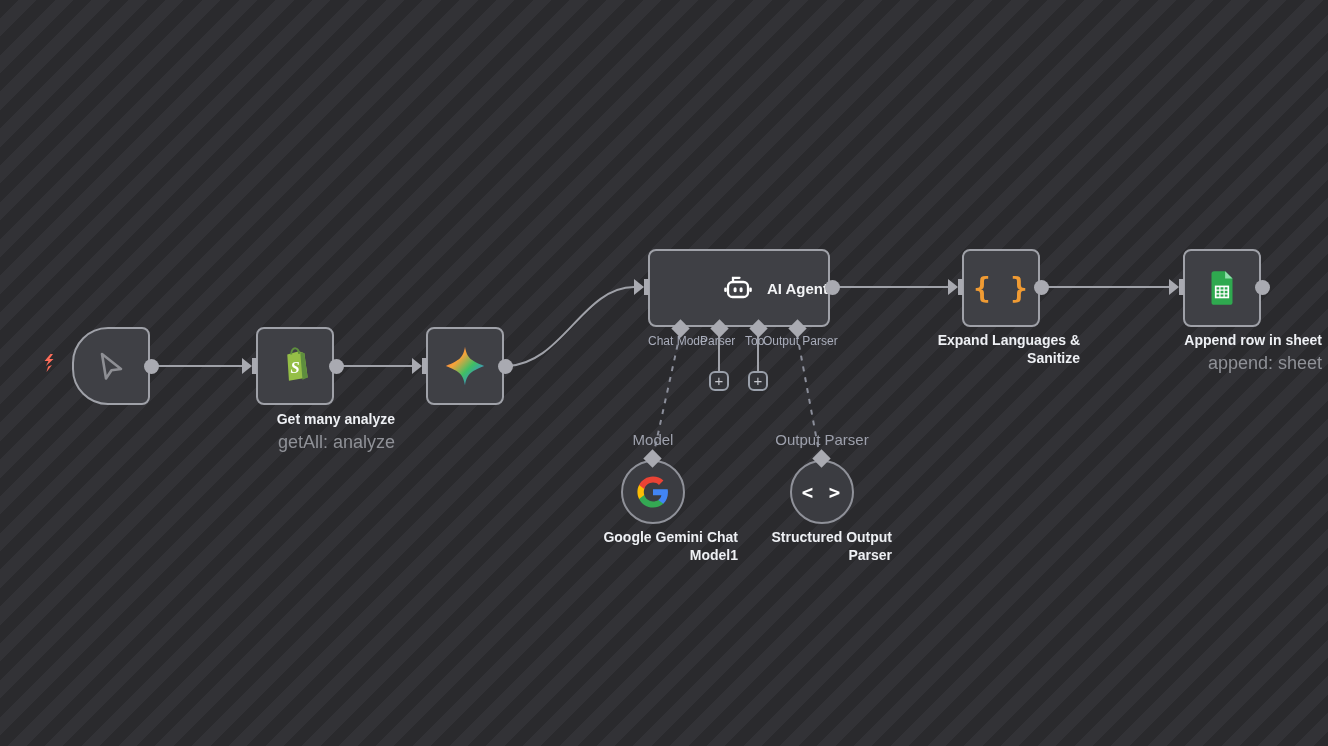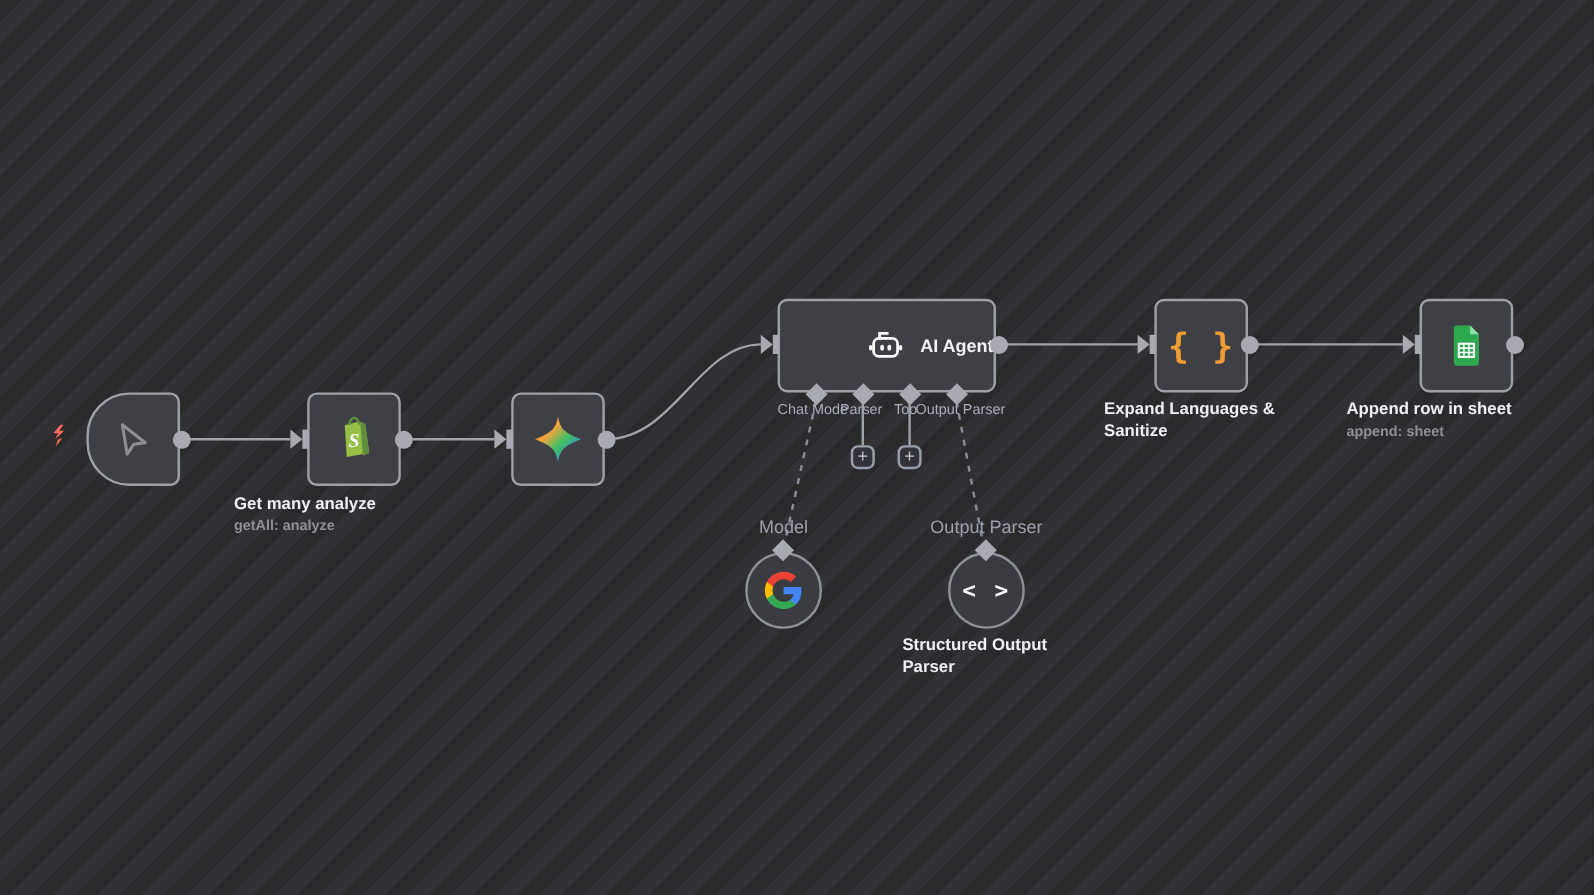--- a/index.html
+++ b/index.html
@@ -12,22 +12,22 @@
   .wire{stroke:#9fa1a8;stroke-width:2;fill:none;}
   .wire.dashed{stroke:#8b8e9a;stroke-dasharray:5 6;}
   .node{
     position:absolute;width:78px;height:78px;box-sizing:border-box;
     background:#3f4045;border:2px solid #9fa1a8;border-radius:8px;
     display:flex;align-items:center;justify-content:center;z-index:2;cursor:pointer;
   }
   .node.trigger{border-radius:36px 8px 8px 36px;}
   .node.agent{width:182px;justify-content:flex-end;padding-left:17px;gap:13px;}
   .agent-title{color:#f2f3f5;font-size:15px;font-weight:700;}
-  .caption{position:absolute;text-align:left;z-index:2;color:#eef0f4;font-size:14px;font-weight:700;line-height:1.32;}
-  .caption .sub{color:#8f9197;font-size:12px;font-weight:700;margin-top:3px;}
+  .caption{position:absolute;text-align:right;z-index:2;color:#eef0f4;font-size:14px;font-weight:700;line-height:1.32;}
+  .caption .sub{color:#8f9197;font-size:18px;font-weight:400;margin-top:3px;}
   .out-dot{position:absolute;width:15px;height:15px;border-radius:50%;background:#a9aab1;z-index:3;cursor:pointer;}
   .inport{position:absolute;display:flex;align-items:center;z-index:3;}
   .inport .tri{width:0;height:0;border-top:8px solid transparent;border-bottom:8px solid transparent;border-left:10px solid #a9aab1;}
   .inport .notch{width:5px;height:16px;background:#a9aab1;}
   .diamond{position:absolute;width:13px;height:13px;background:#a9aab1;transform:rotate(45deg);z-index:3;cursor:pointer;}
   .plus{
     position:absolute;width:20px;height:20px;box-sizing:border-box;z-index:3;cursor:pointer;
     border:2px solid #9aa0ab;border-radius:6px;background:#323338;
     color:#c6c8cf;font-size:15px;font-weight:400;line-height:15px;text-align:center;
   }
@@ -168,20 +168,23 @@
   <div class="clabel" style="left:653px;top:431px">Model</div>
   <div class="diamond" style="left:646px;top:452px"></div>
   <div class="circle-node" style="left:621px;top:460px">
     <svg width="34" height="34" viewBox="0 0 48 48">
       <path fill="#4285F4" d="M45.12 24.5c0-1.56-.14-3.06-.4-4.5H24v8.51h11.84c-.51 2.75-2.06 5.08-4.39 6.64v5.52h7.11c4.16-3.83 6.56-9.47 6.56-16.17z"></path>
       <path fill="#34A853" d="M24 46c5.94 0 10.92-1.97 14.56-5.33l-7.11-5.52c-1.97 1.32-4.49 2.1-7.45 2.1-5.73 0-10.58-3.87-12.31-9.07H4.34v5.7C7.96 41.07 15.4 46 24 46z"></path>
       <path fill="#FBBC05" d="M11.69 28.18C11.25 26.86 11 25.45 11 24s.25-2.86.69-4.18v-5.7H4.34C2.85 17.09 2 20.45 2 24c0 3.55.85 6.91 2.34 9.88l7.35-5.7z"></path>
       <path fill="#EA4335" d="M24 10.75c3.23 0 6.13 1.11 8.41 3.29l6.31-6.31C34.91 4.18 29.93 2 24 2 15.4 2 7.96 6.93 4.34 14.12l7.35 5.7c1.73-5.2 6.58-9.07 12.31-9.07z"></path>
     </svg>
   </div>
+  <div class="caption" style="left:568px;top:528px;width:170px">
+    <div>Google Gemini Chat Model1</div>
+  </div>
 
   <div class="clabel" style="left:822px;top:431px">Output Parser</div>
   <div class="diamond" style="left:815px;top:452px"></div>
   <div class="circle-node" style="left:790px;top:460px">
     <span class="angles">&lt; &gt;</span>
   </div>
   <div class="caption" style="left:752px;top:528px;width:140px">
     <div>Structured Output Parser</div>
   </div>
 

